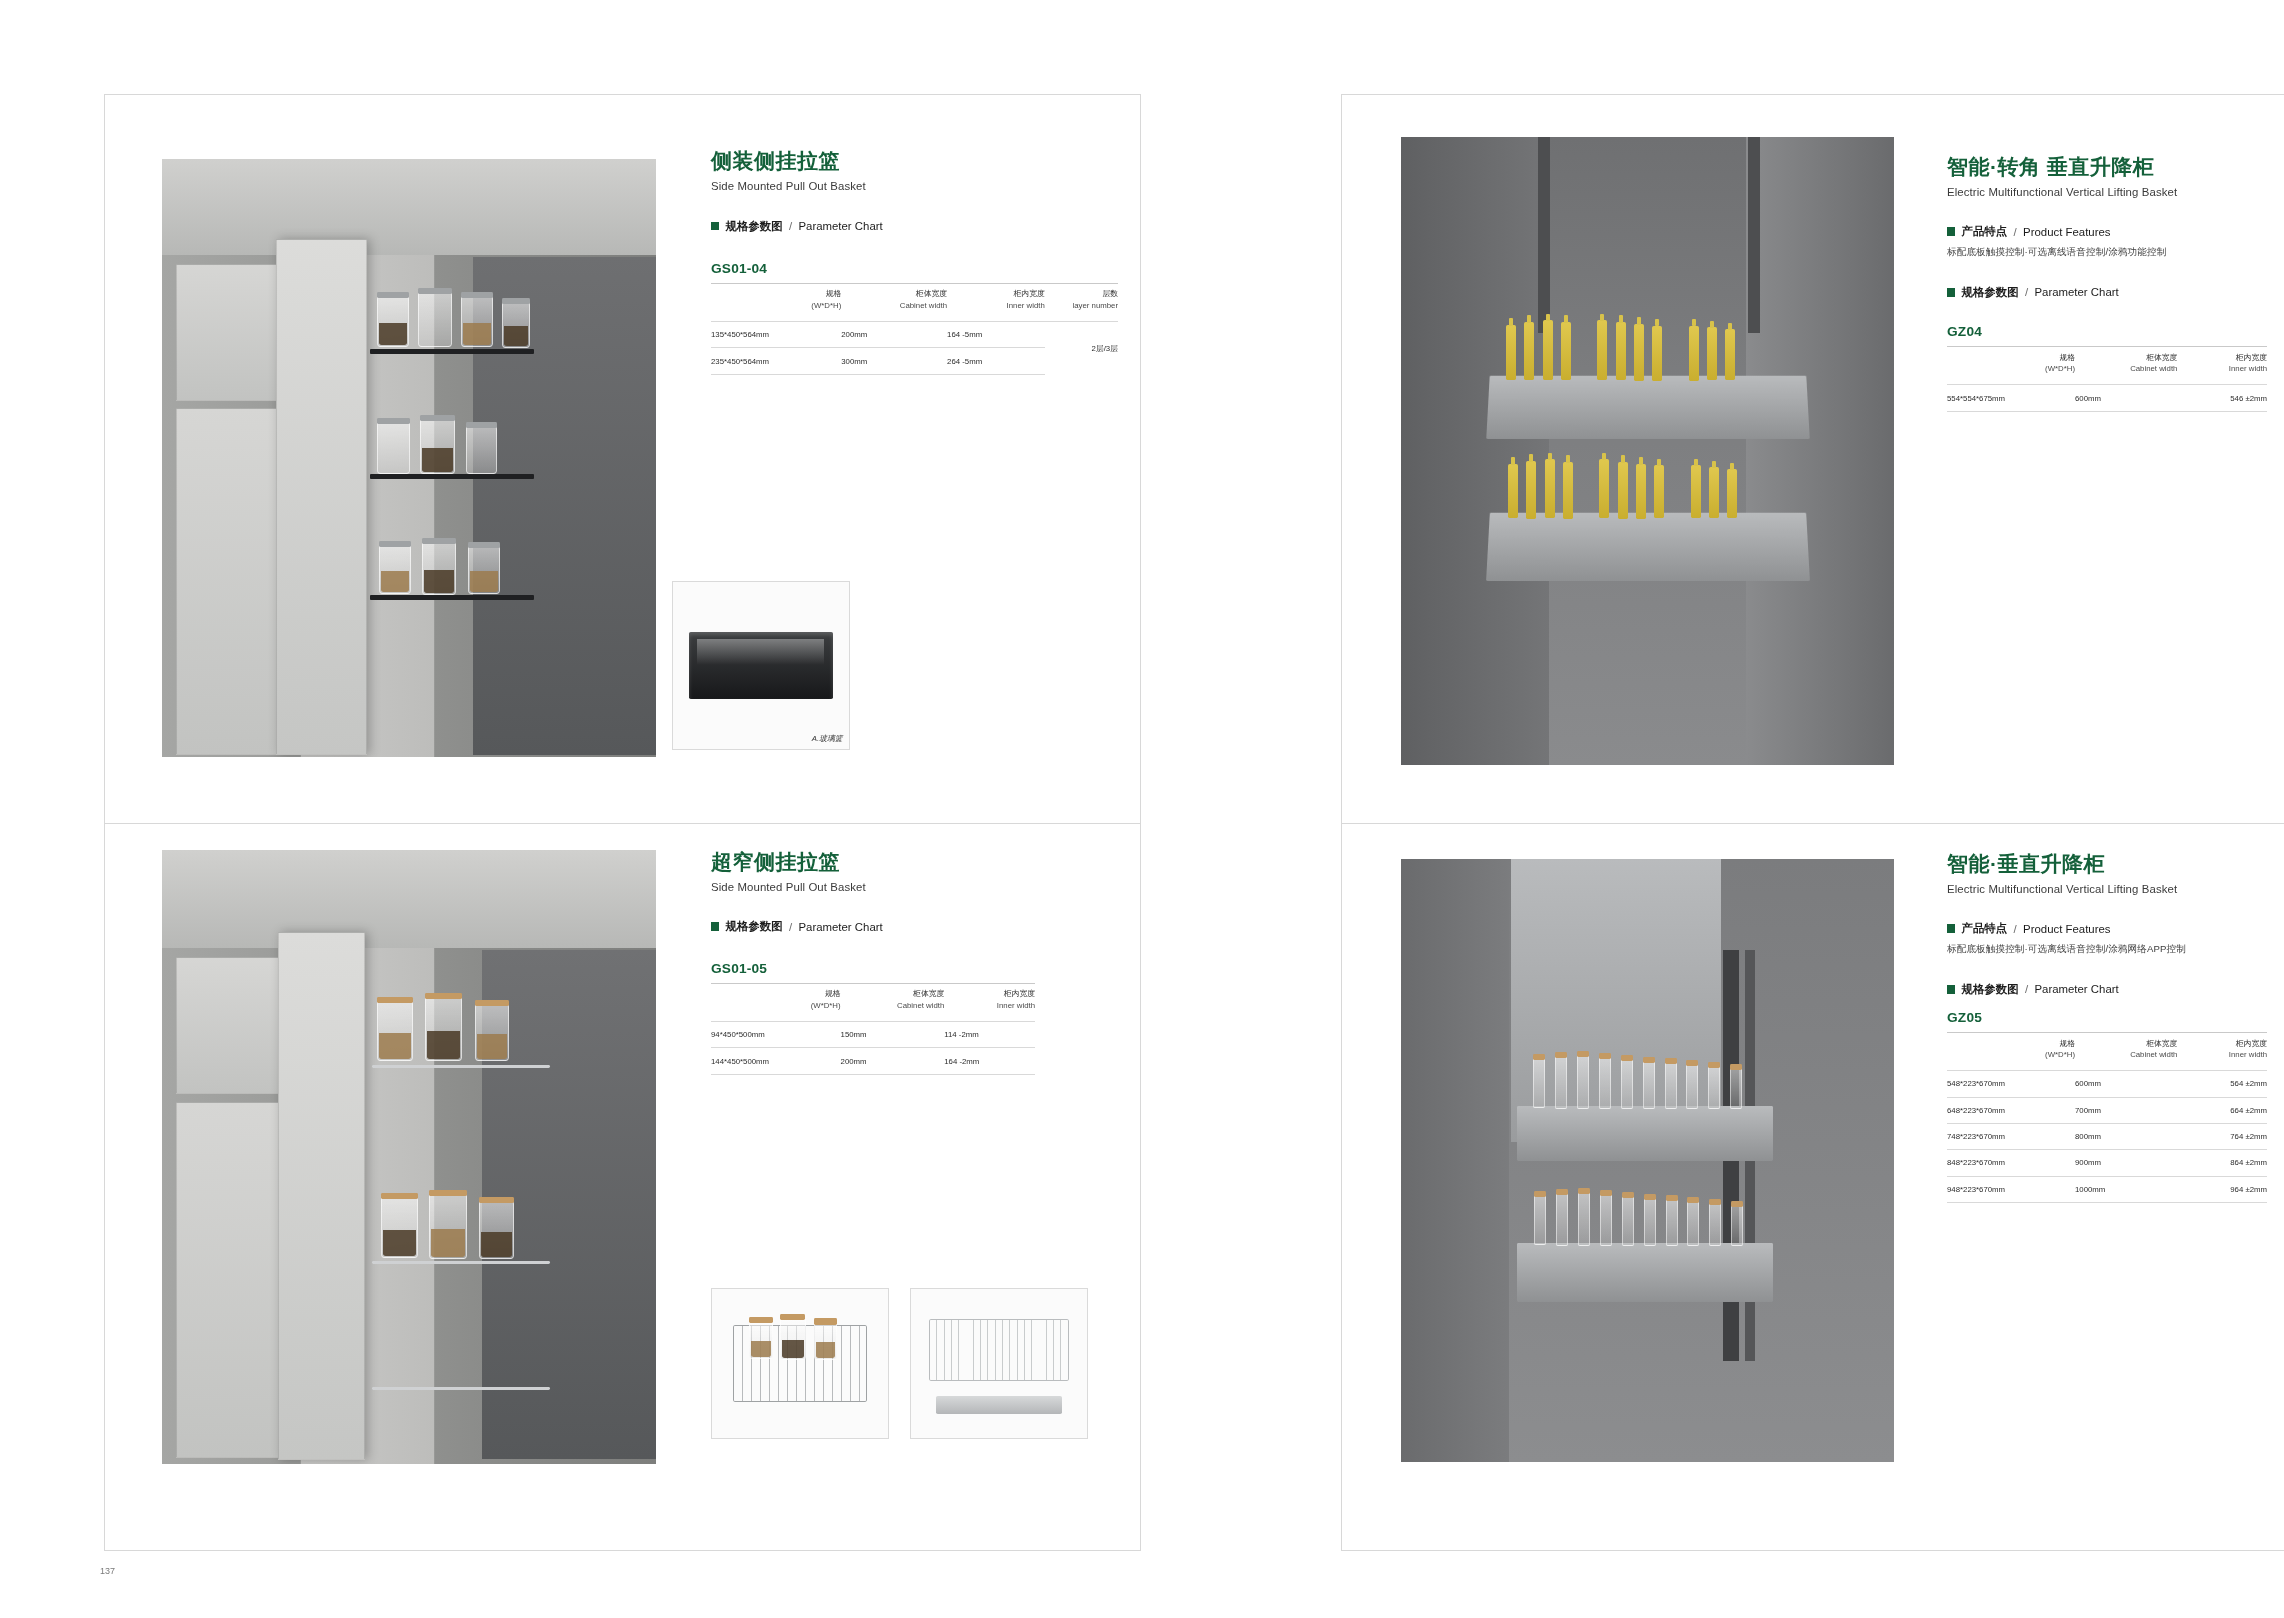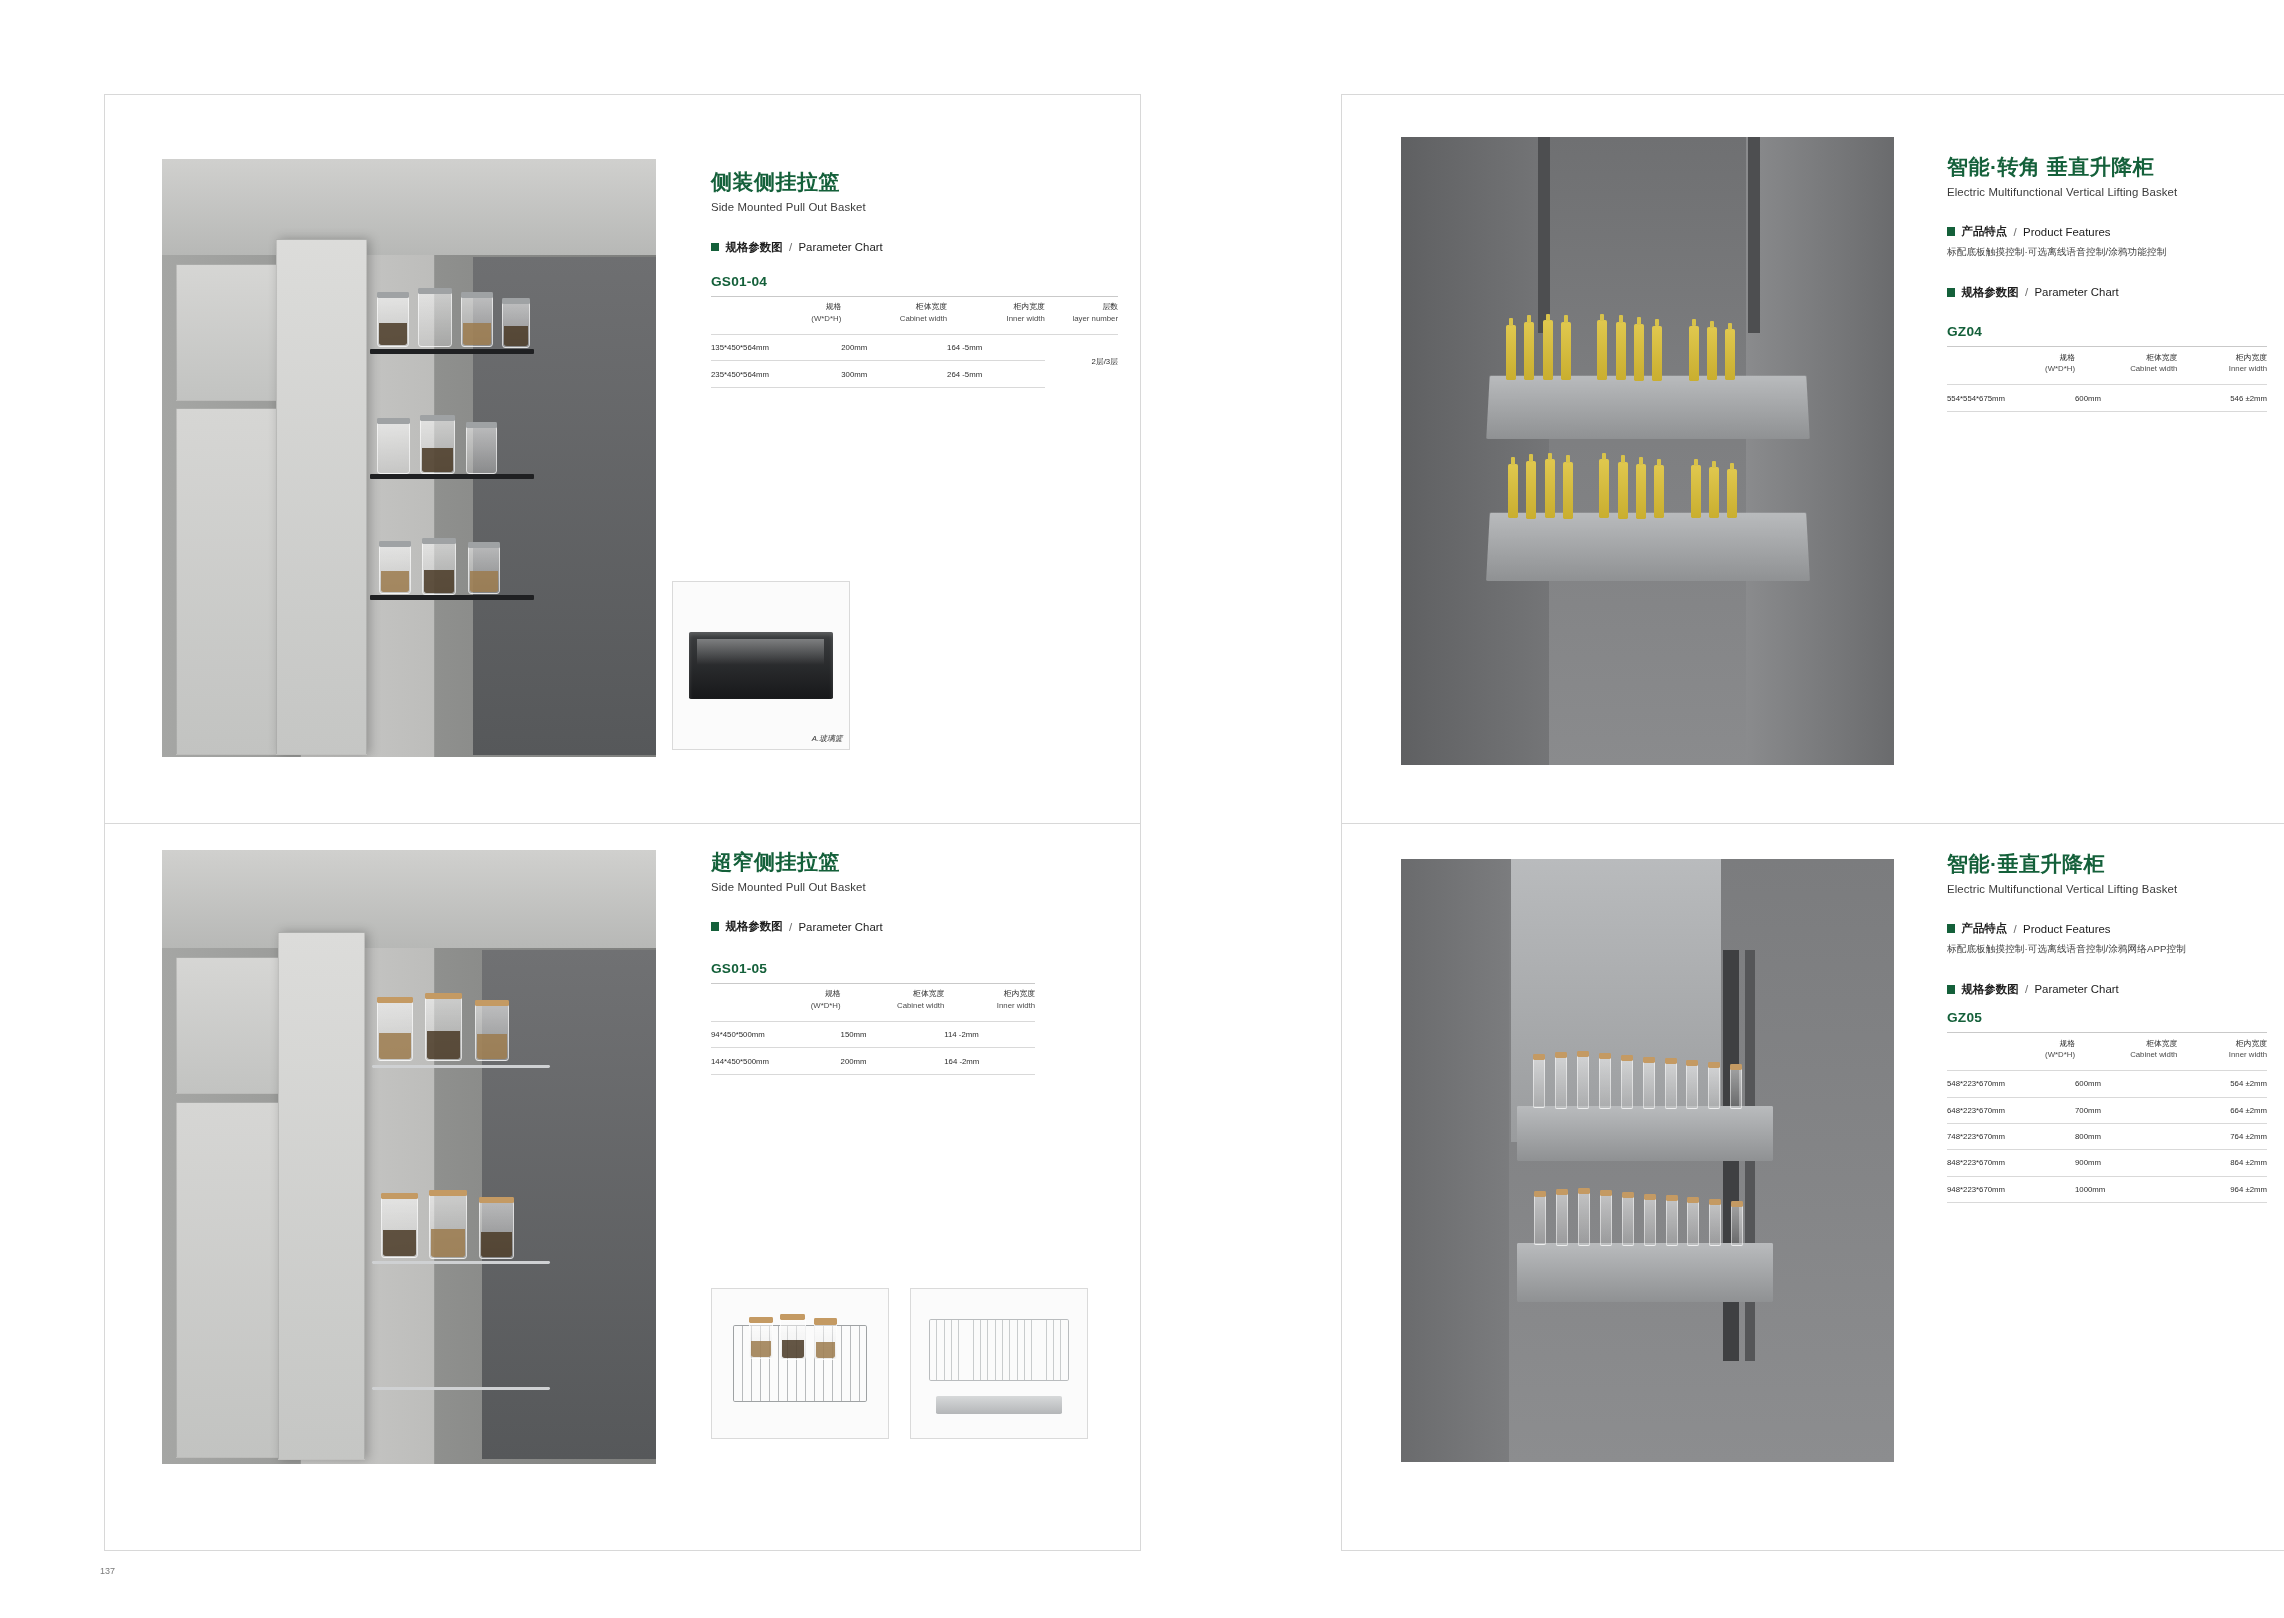--- a/index.html
+++ b/index.html
@@ -235,32 +235,32 @@
             </div>
           <div class="jar lid-steel" style="left:260px; top:383px; width:34px; height:53px;">
               <div class="grain dark"></div>
             </div>
           <div class="jar lid-steel" style="left:306px; top:387px; width:32px; height:48px;">
               <div class="grain"></div>
             </div>
         </div>
       </div>
 
-      <div style="position:absolute; left:711px; top:169px; width:407px;">
+      <div style="position:absolute; left:711px; top:148px; width:407px;">
         <div class="title-cn">侧装侧挂拉篮</div>
         <div class="title-en">Side Mounted Pull Out Basket</div>
 
         <div class="sec-head" style="margin-top:27px;">
           <span class="sq"></span>
           <span class="cn">规格参数图</span>
           <span class="sep">/</span>
           <span>Parameter Chart</span>
         </div>
 
-        <div class="code" style="margin-top:19px;">GS01-04</div>
+        <div class="code" style="margin-top:27px;">GS01-04</div>
         <div class="code-rule"></div>
 
         <table class="spec" style="margin-top:0;">
           <tbody>
               <tr>
             <th style="width:32%;">
               <span>规格</span><br>
               <span class="en">(W*D*H)</span>
             </th>
             <th style="width:26%;">

